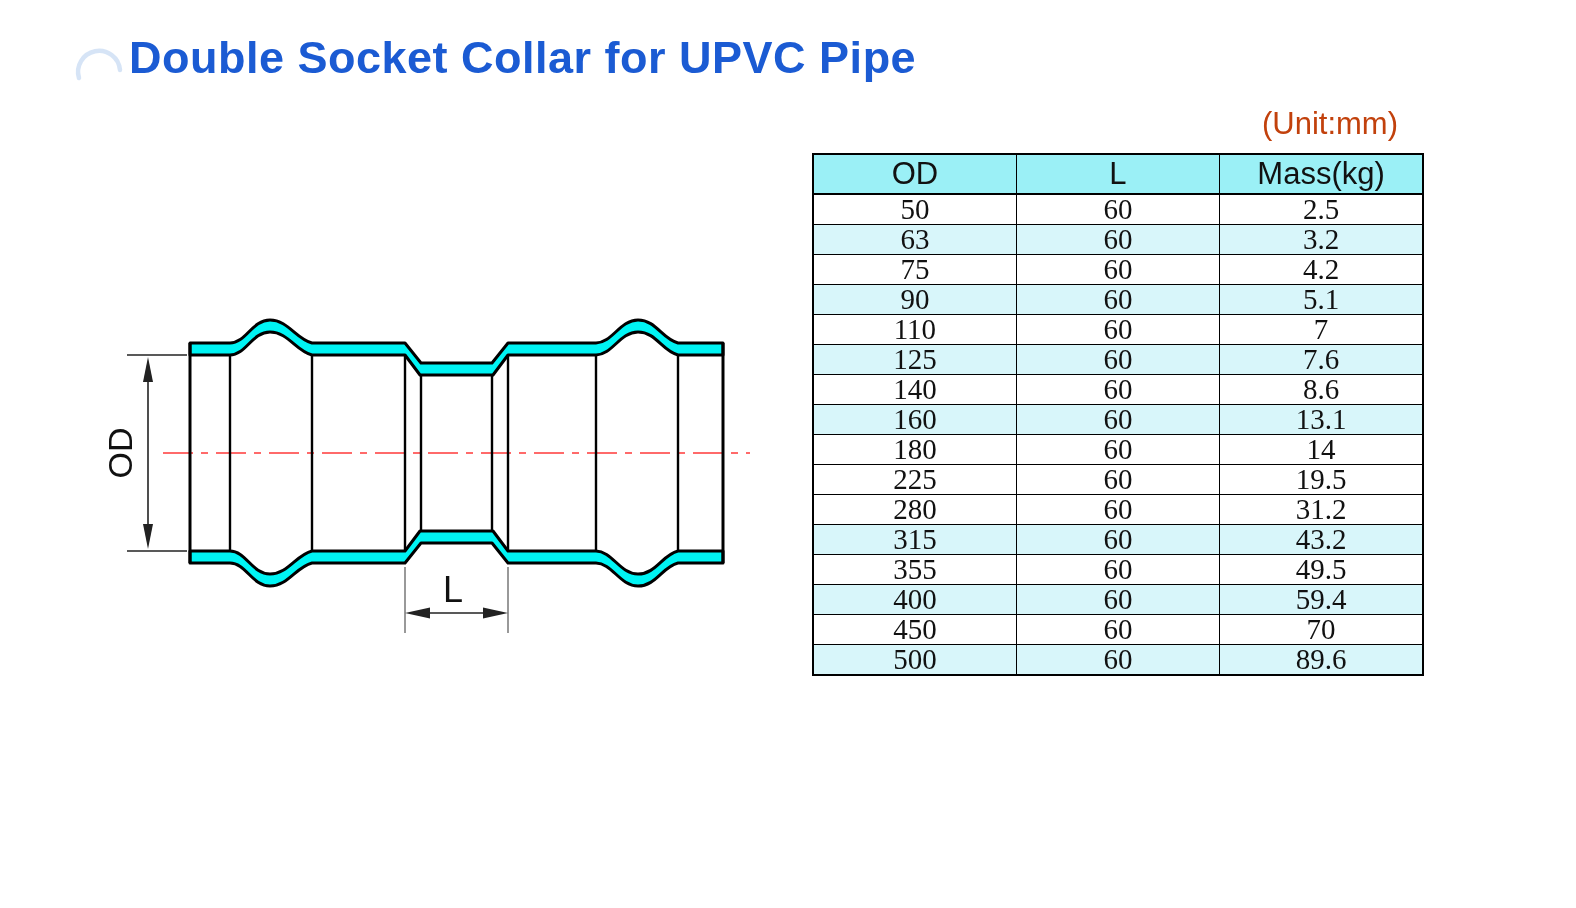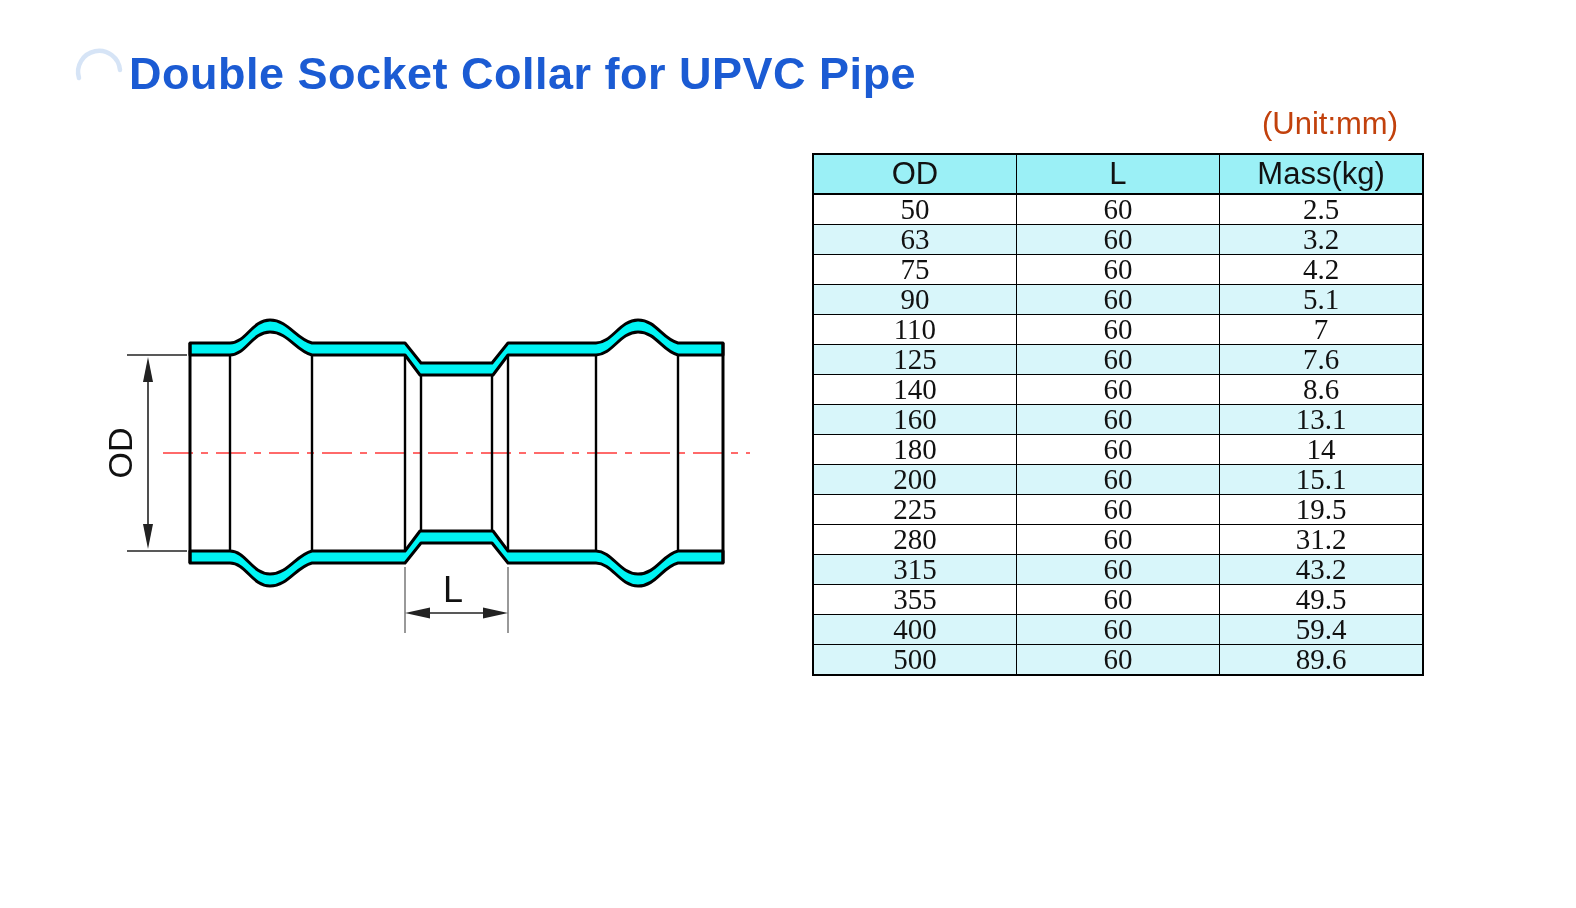--- a/index.html
+++ b/index.html
@@ -8,21 +8,21 @@
     --alt-bg:#D8F6FA;
     --cyan:#00F4F4;
     --centerline:#FF6A6A;
     --ink:#111;
   }
   *{margin:0;padding:0;box-sizing:border-box;}
   html,body{width:1576px;height:908px;background:#fff;overflow:hidden;position:relative;
     font-family:"Liberation Sans",sans-serif;color:var(--ink);}
 
   .page-title{
-    position:absolute;left:129px;top:48px;
+    position:absolute;left:129px;top:32px;
     font-size:45px;font-weight:bold;letter-spacing:.5px;
     color:var(--title-blue);white-space:nowrap;
   }
   .title-arc{position:absolute;left:68px;top:36px;width:62px;height:58px;}
 
   .diagram-svg{position:absolute;left:90px;top:295px;width:680px;height:355px;}
   .band{fill:var(--cyan);stroke:#000;stroke-width:3;stroke-linejoin:round;}
   .edge{stroke:#000;stroke-width:3;stroke-linecap:butt;}
   .innerline{stroke:#000;stroke-width:2.4;}
   .centerline{stroke:var(--centerline);stroke-width:2;stroke-dasharray:30 8 7 8;}
@@ -184,25 +184,20 @@
         <tr class="alt">
           <td>160</td>
           <td>60</td>
           <td>13.1</td>
         </tr>
         <tr>
           <td>180</td>
           <td>60</td>
           <td>14</td>
         </tr>
-        <tr class="alt">
-          <td>200</td>
-          <td>60</td>
-          <td>15.1</td>
-        </tr>
         <tr>
           <td>225</td>
           <td>60</td>
           <td>19.5</td>
         </tr>
         <tr>
           <td>280</td>
           <td>60</td>
           <td>31.2</td>
         </tr>
@@ -213,20 +208,25 @@
         </tr>
         <tr>
           <td>355</td>
           <td>60</td>
           <td>49.5</td>
         </tr>
         <tr class="alt">
           <td>400</td>
           <td>60</td>
           <td>59.4</td>
+        </tr>
+        <tr>
+          <td>450</td>
+          <td>60</td>
+          <td>70</td>
         </tr>
         <tr class="alt">
           <td>500</td>
           <td>60</td>
           <td>89.6</td>
         </tr>
       </tbody>
   </table>
 </div>
 

